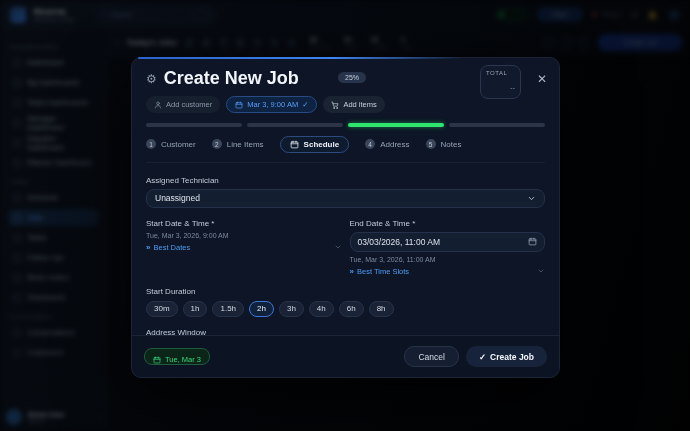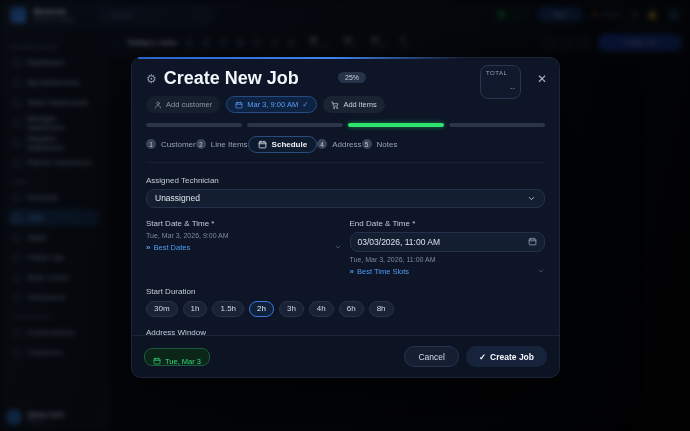--- a/index.html
+++ b/index.html
@@ -85,21 +85,21 @@
           font-size:7.5px; }
   .pill.ghost { background:#161f2e; color:#8a96a8; }
   .pill.blue { background:#0e2342; border:1px solid #274b82; color:#5b9bf8; font-weight:normal; }
   .pill.items { background:#1a2332; color:#c6cfdc; }
   .pill svg { width:8px; height:8px; }
 
   .prog-row { display:flex; gap:5px; margin:10px 14px 0 14px; }
   .seg { flex:1; height:3.5px; border-radius:2px; background:#2b3547; }
   .seg.on { background:#2ee56e; box-shadow:0 0 5px rgba(46,229,110,.5); }
 
-  .steps-row { display:flex; align-items:center; margin:9px 14px 0 14px; padding-bottom:9px;
+  .steps-row { display:flex; align-items:center; gap:16px; margin:9px 14px 0 14px; padding-bottom:9px;
                border-bottom:1px solid #18222f; }
   .step { display:flex; align-items:center; gap:5px; font-size:8px; color:#97a3b5; }
   .step .num { width:10px; height:10px; border-radius:50%; background:#3a4559; color:#c0cad8;
                font-size:6.5px; display:flex; align-items:center; justify-content:center; }
   .step.active { border:1px solid #2d4c7e; background:#0e1a2e; border-radius:10px; padding:3px 9px;
                  color:#eef2f8; font-weight:bold; }
   .step.active svg { width:9px; height:9px; }
 
   .m-body { padding:2px 14px 0 14px; }
   .f-label { font-size:8px; color:#c3ccd9; margin-top:11px; }
@@ -115,21 +115,21 @@
   .laquo { font-size:8px; margin-right:3px; font-weight:bold; }
 
   .chips-row { display:flex; gap:5px; margin-top:5px; }
   .chip { height:16px; padding:0 7px; border-radius:9px; background:#1a2335; border:1px solid #273349;
           color:#d3dae4; font-size:8px; display:flex; align-items:center; }
   .chip.selected { border-color:#3b77d9; background:#10213b; color:#e9eff8; }
 
   .m-foot { position:absolute; left:0; right:0; bottom:0; height:42px; border-top:1px solid #1b2537;
             background:#0c1322; border-radius:0 0 10px 10px; display:flex; align-items:center;
             padding:0 12px; }
-  .date-badge { height:17px; display:flex; align-items:flex-start; gap:4px; padding:8px 8px; border-radius:8px;
+  .date-badge { height:17px; display:flex; align-items:flex-end; gap:4px; padding:0 8px; border-radius:8px;
                 background:#0b2519; border:1px solid #1e5a3c; color:#35d97c; font-size:7.5px; }
   .date-badge svg { width:8px; height:8px; }
   .foot-right { margin-left:auto; display:flex; gap:7px; }
   .btn { height:21px; padding:0 13px; border-radius:10px; font-size:8.5px; display:flex;
          align-items:center; gap:4px; }
   .btn.cancel { background:#151f31; border:1px solid #27334b; color:#d6dde7; }
   .btn.create { background:#17233b; color:#f4f7fb; font-weight:bold; }
 
   svg.stroke { fill:none; stroke:currentColor; stroke-width:2; stroke-linecap:round; stroke-linejoin:round; }
 </style>

